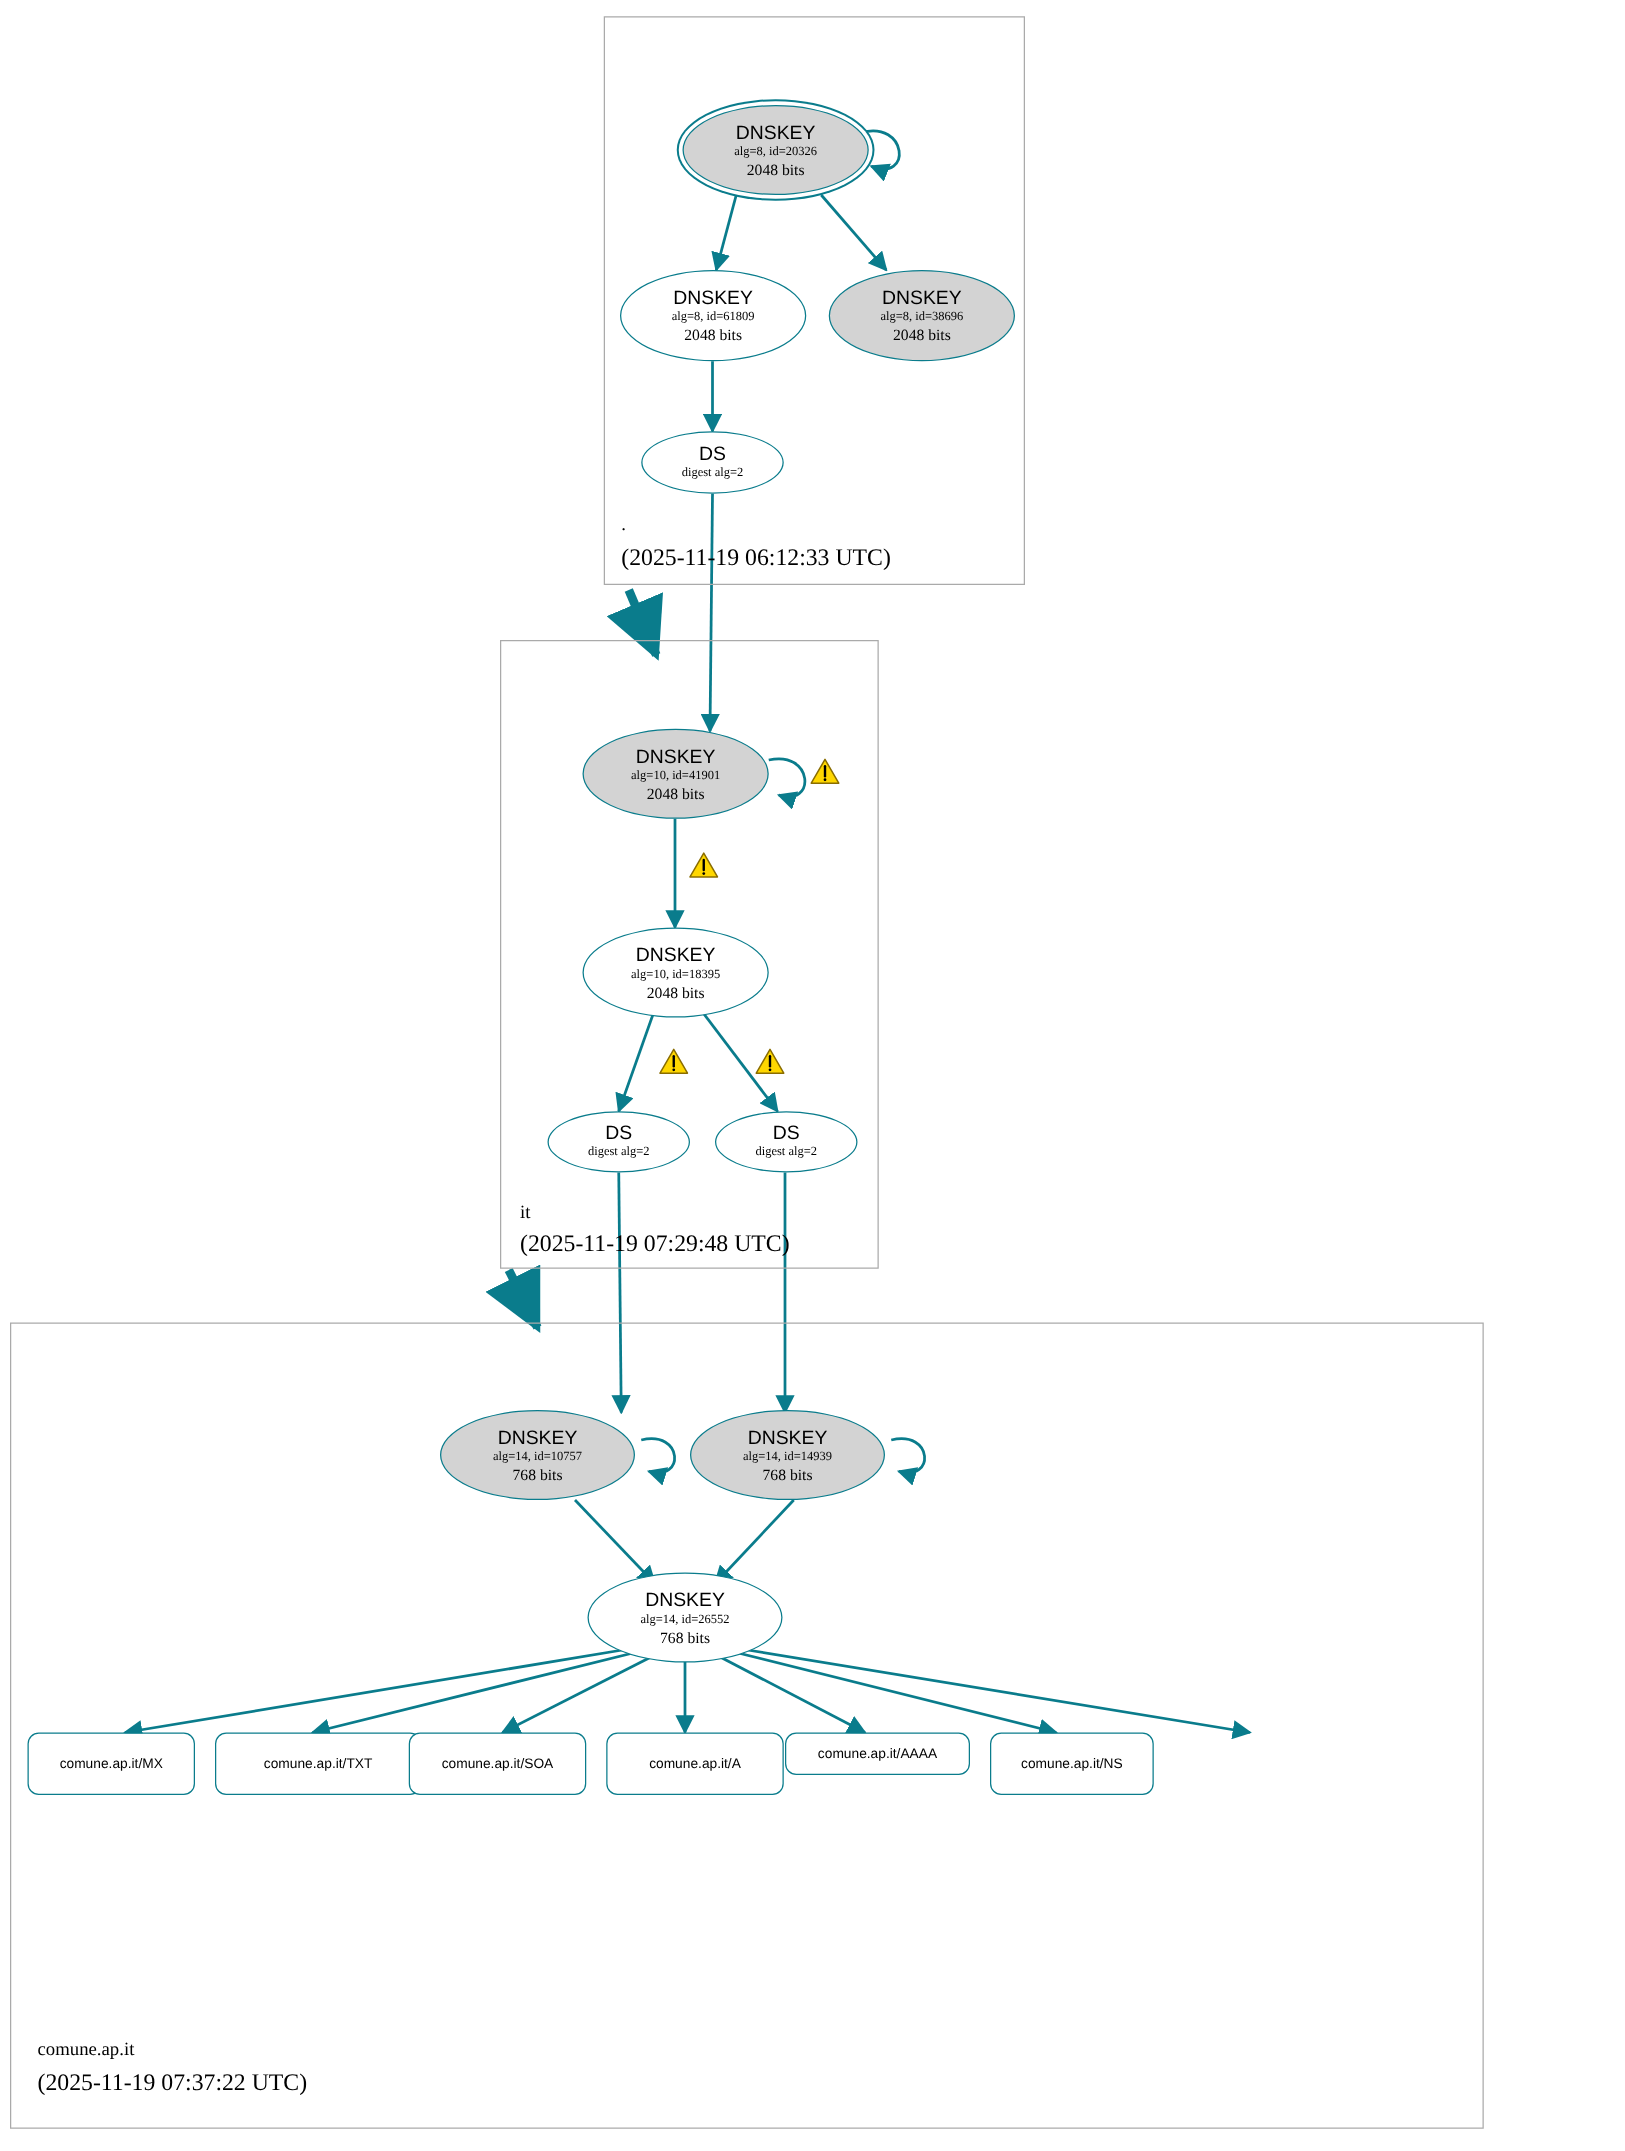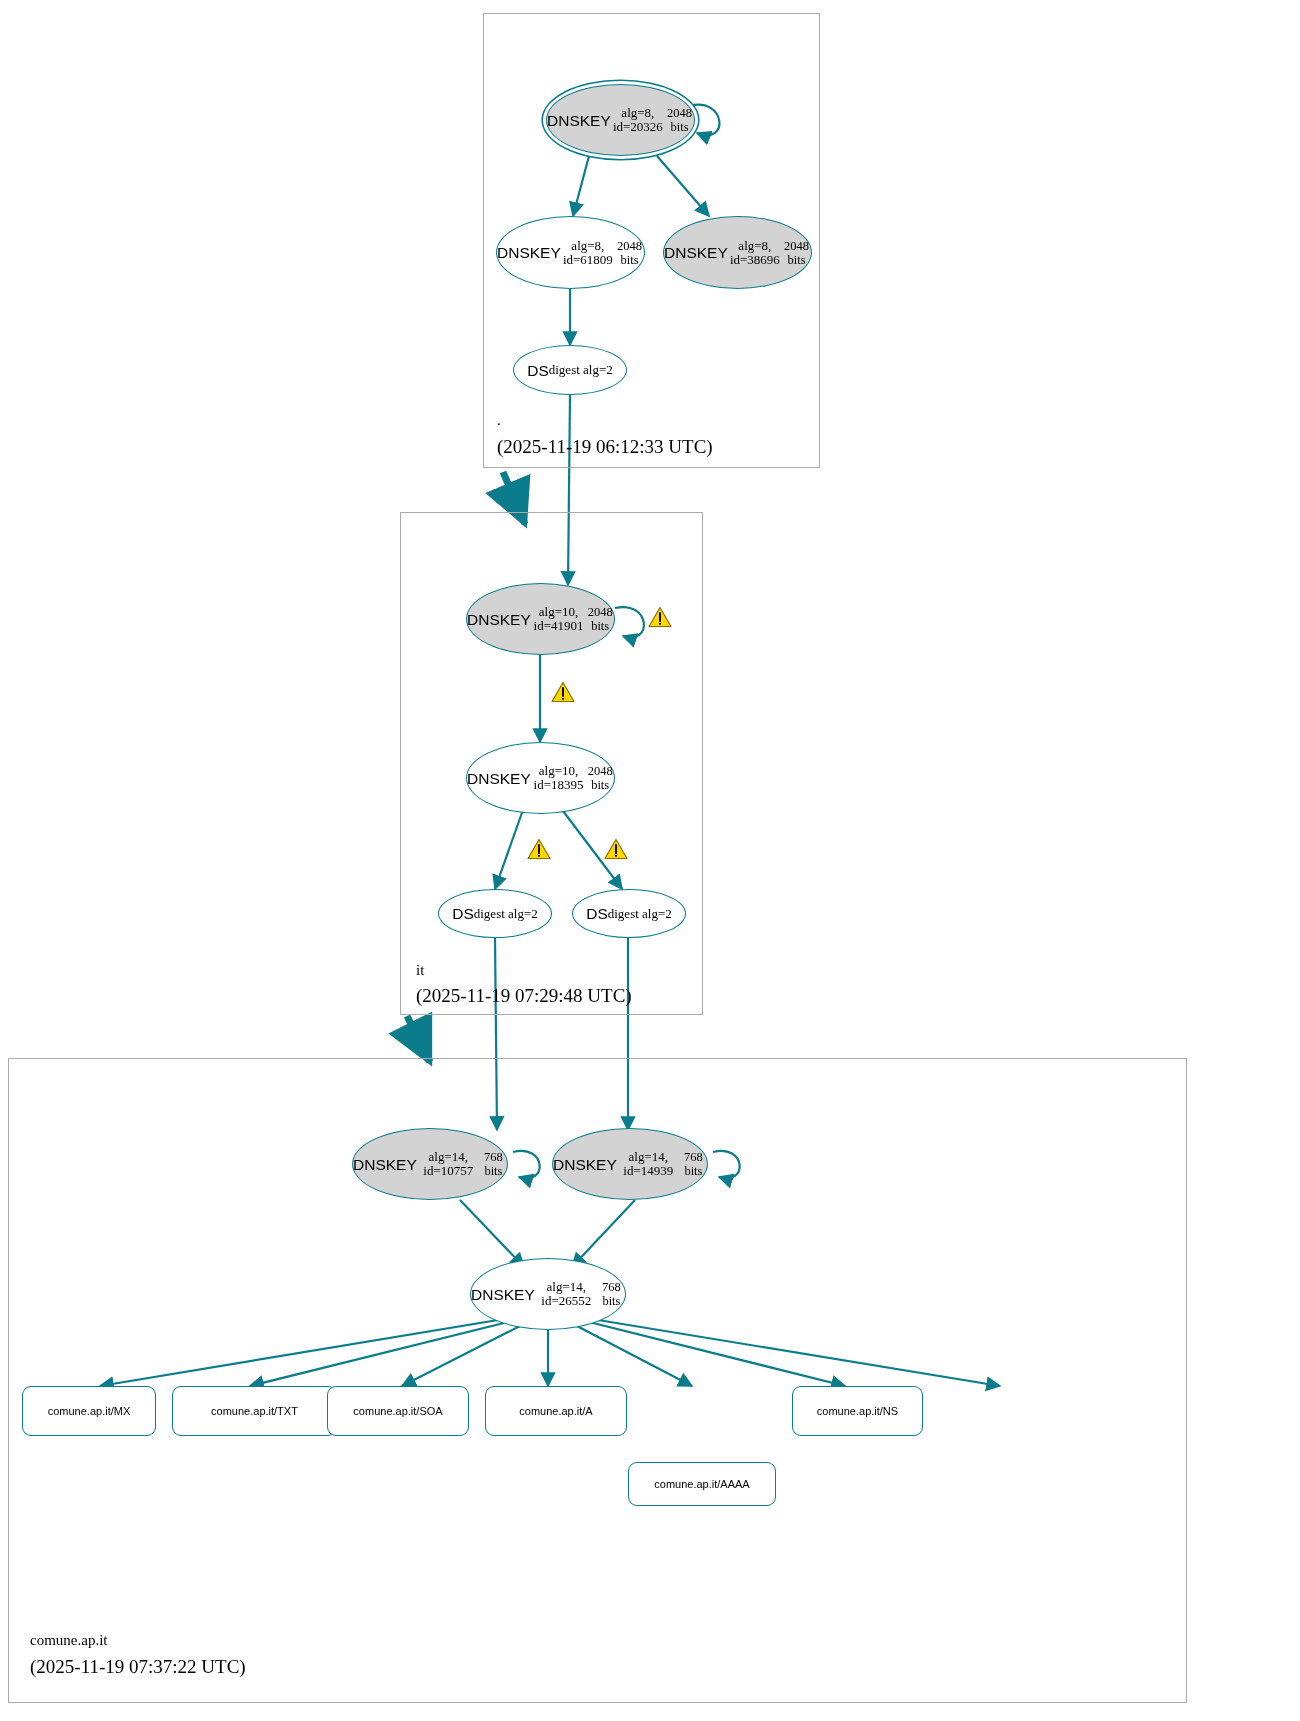--- a/index.html
+++ b/index.html
@@ -9,28 +9,28 @@
   
   .zone-box{position:absolute;border:1px solid #aaaaaa;background:transparent;box-sizing:border-box;}
   .zone-label{position:absolute;font-family:"Liberation Serif",serif;color:#000;white-space:nowrap;}
   .zone-name{font-size:15px;}
   .zone-time{font-size:19px;}
 
   
   svg.edges{position:absolute;left:0;top:0;width:1300px;height:1721px;pointer-events:none;}
 
   
-  .node{position:absolute;box-sizing:border-box;display:flex;flex-direction:row;
+  .node{position:absolute;box-sizing:border-box;display:flex;flex-direction:column;
         align-items:center;justify-content:center;text-align:center;
         border:1.6px solid #0a7c8c;border-radius:50%;color:#000;}
   .node.gray{background:#d3d3d3;}
   .node.white{background:#ffffff;}
   .node.sep{box-shadow:0 0 0 3px #ffffff, 0 0 0 4.6px #0a7c8c;}
   .node .t1{font-family:"Liberation Sans",sans-serif;font-size:15.5px;line-height:17px;}
-  .node .t2{font-family:"Liberation Serif",serif;font-size:13px;line-height:14px;}
+  .node .t2{font-family:"Liberation Serif",serif;font-size:10px;line-height:14px;}
   .node .t3{font-family:"Liberation Serif",serif;font-size:12.5px;line-height:14px;}
 
   
   .rrset{position:absolute;box-sizing:border-box;display:flex;align-items:center;justify-content:center;
          border:1.6px solid #0a7c8c;border-radius:9px;background:#ffffff;color:#000;
          font-family:"Liberation Sans",sans-serif;font-size:11px;white-space:nowrap;}
 
   
   .warn{position:absolute;width:24px;height:22px;}
 </style>
@@ -173,21 +173,21 @@
   </div>
   <div class="rrset" style="left:172px;top:1386px;width:165px;height:50px;">
     <span>comune.ap.it/TXT</span>
   </div>
   <div class="rrset" style="left:327px;top:1386px;width:142px;height:50px;">
     <span>comune.ap.it/SOA</span>
   </div>
   <div class="rrset" style="left:485px;top:1386px;width:142px;height:50px;">
     <span>comune.ap.it/A</span>
   </div>
-  <div class="rrset" style="left:628px;top:1462px;width:148px;height:44px;">
+  <div class="rrset" style="left:628px;top:1386px;width:148px;height:34px;">
     <span>comune.ap.it/AAAA</span>
   </div>
   <div class="rrset" style="left:792px;top:1386px;width:131px;height:50px;">
     <span>comune.ap.it/NS</span>
   </div>
 
   <div class="warn" style="left:648px;top:606px;">
     <svg viewBox="0 0 24 22" width="24" height="22">
       <path d="M12,1.5 L23,20.5 L1,20.5 Z" fill="#ffd700" stroke="#8a6d00" stroke-width="1.2" stroke-linejoin="round"></path>
       <path d="M12,7 L12,15" stroke="#000" stroke-width="1.9" stroke-linecap="round"></path>

